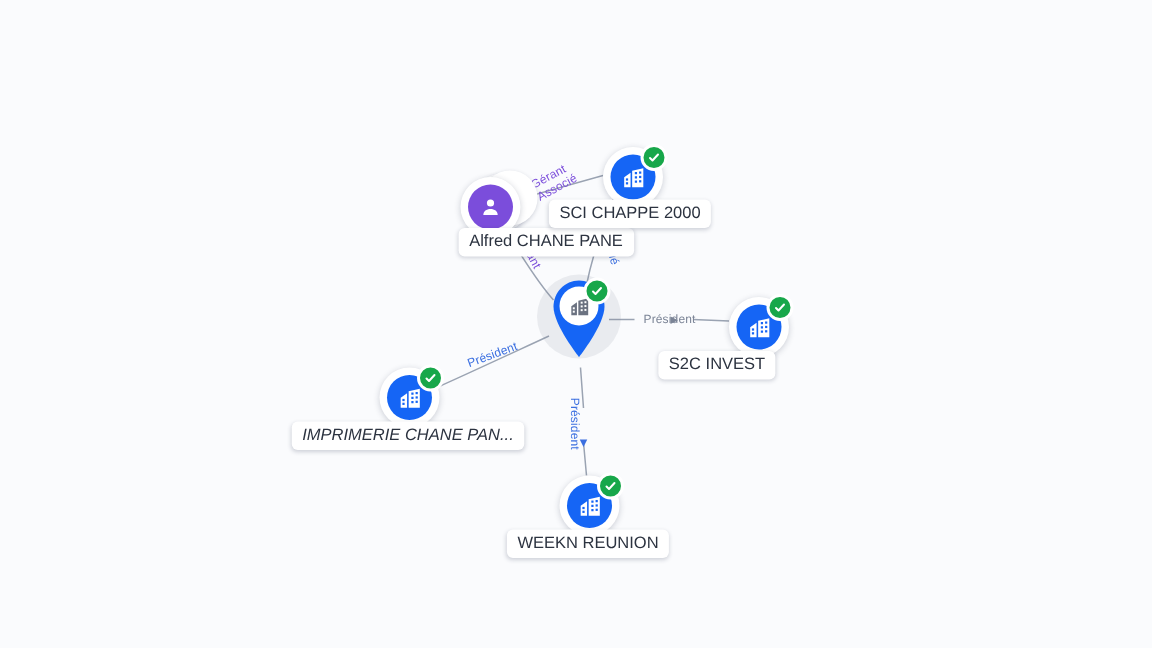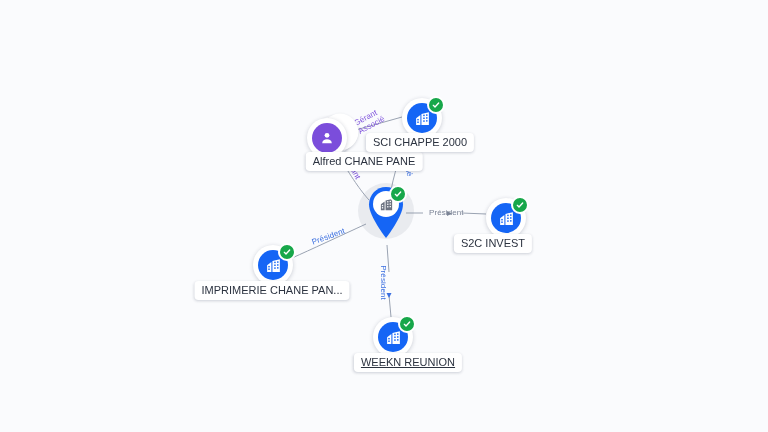--- a/index.html
+++ b/index.html
@@ -198,21 +198,21 @@
           <rect x="17" y="14.3" width="2.1" height="2.1" fill="#1565f5"></rect>
         </svg>
       </div>
       <div class="badge">
         <svg width="8" height="8" viewBox="0 0 24 24" fill="none" stroke="#ffffff" stroke-width="4" stroke-linecap="round" stroke-linejoin="round">
             <path d="M4 13l5 5L20 6"></path>
           </svg>
       </div>
     </div>
   </div>
-  <div class="label" style="left:493px;top:234px;">
+  <div class="label" style="left:478px;top:234px;">
     <span>S2C INVEST</span>
   </div>
 
   <div class="node" style="left:273px;top:265px;">
     <div class="disc">
       <div class="inner company">
         <svg width="17" height="17" viewBox="0 0 24 24" fill="#ffffff">
           <path d="M3 21V11.5L9 7.2V21z"></path>
           <path d="M10.5 21V5.5L21 3v18z"></path>
           <rect x="4.6" y="12.6" width="2.1" height="2.1" fill="#1565f5"></rect>
@@ -225,21 +225,21 @@
           <rect x="17" y="14.3" width="2.1" height="2.1" fill="#1565f5"></rect>
         </svg>
       </div>
       <div class="badge">
         <svg width="8" height="8" viewBox="0 0 24 24" fill="none" stroke="#ffffff" stroke-width="4" stroke-linecap="round" stroke-linejoin="round">
             <path d="M4 13l5 5L20 6"></path>
           </svg>
       </div>
     </div>
   </div>
-  <div class="label" style="left:272px;top:281px;">
+  <div class="label" style="left:272px;top:281px;font-style:italic;">
     <span>IMPRIMERIE CHANE PAN...</span>
   </div>
 
   <div class="node" style="left:393px;top:337px;">
     <div class="disc">
       <div class="inner company">
         <svg width="17" height="17" viewBox="0 0 24 24" fill="#ffffff">
           <path d="M3 21V11.5L9 7.2V21z"></path>
           <path d="M10.5 21V5.5L21 3v18z"></path>
           <rect x="4.6" y="12.6" width="2.1" height="2.1" fill="#1565f5"></rect>
@@ -252,21 +252,21 @@
           <rect x="17" y="14.3" width="2.1" height="2.1" fill="#1565f5"></rect>
         </svg>
       </div>
       <div class="badge">
         <svg width="8" height="8" viewBox="0 0 24 24" fill="none" stroke="#ffffff" stroke-width="4" stroke-linecap="round" stroke-linejoin="round">
             <path d="M4 13l5 5L20 6"></path>
           </svg>
       </div>
     </div>
   </div>
-  <div class="label" style="left:408px;top:353px;text-decoration:underline;">
+  <div class="label" style="left:392px;top:353px;">
     <span>WEEKN REUNION</span>
   </div>
 
   <div class="pin-wrap" style="left:386px;top:211px;">
     <div class="pin-halo"></div>
     <div class="pin">
       <svg class="pin-shape" width="44" height="56" viewBox="0 0 44 56">
         <path d="M22 55C22 55 39 33.5 39 21.5C39 11.8 31.4 4 22 4C12.6 4 5 11.8 5 21.5C5 33.5 22 55 22 55Z" fill="#1565f5"></path>
       </svg>
       <div class="pin-icon">

